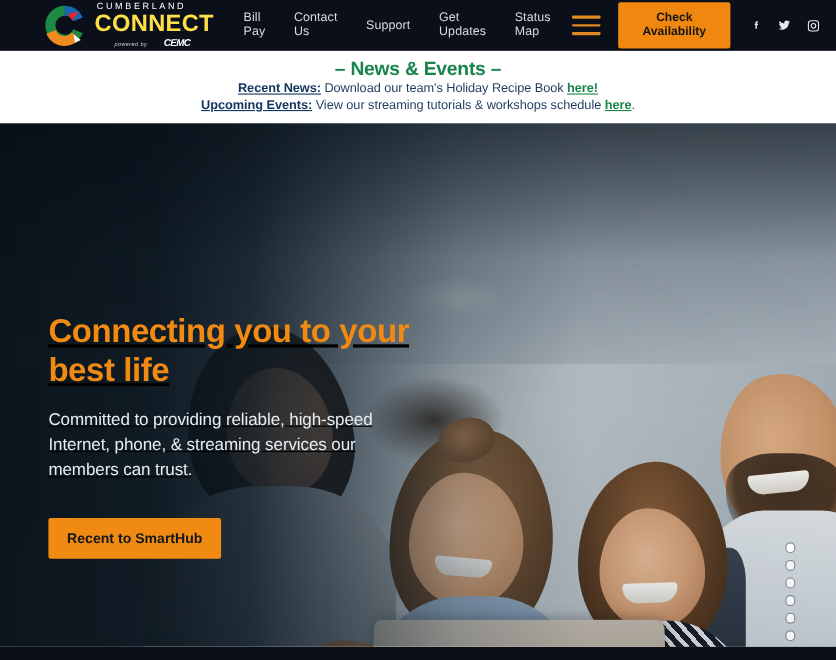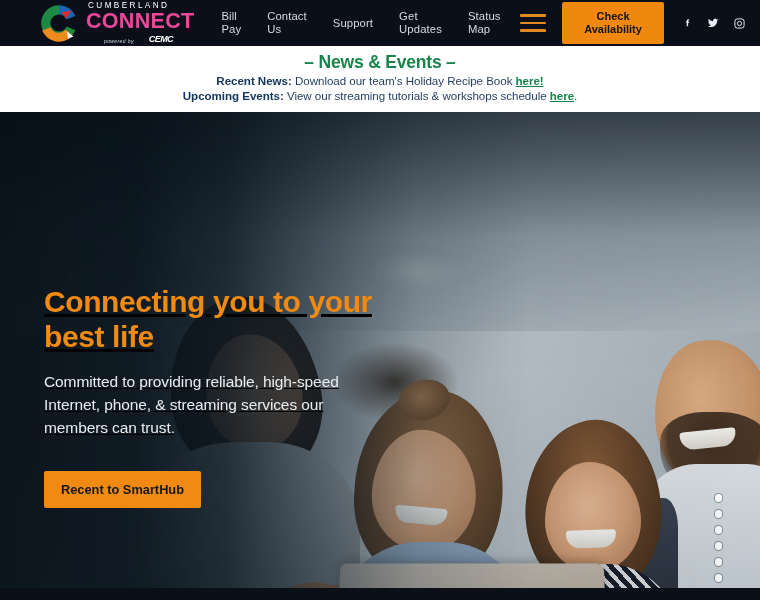--- a/index.html
+++ b/index.html
@@ -21,21 +21,21 @@
   }
 
   .logo { display:flex; align-items:center; gap:6px; flex:0 0 auto; }
   .logo-mark { width:42px; height:42px; position:relative; flex:0 0 auto; }
   .logo-text { display:flex; flex-direction:column; line-height:1; }
   .logo-top {
     color:#ffffff; font-size:8.2px; letter-spacing:2.4px;
     font-weight:400; padding-left:2px;
   }
   .logo-main {
-    color:#ec4899; font-size:21.5px; font-weight:700;
+    color:#fde047; font-size:21.5px; font-weight:700;
     letter-spacing:0.3px; margin-top:1px;
   }
   .logo-sub {
     display:flex; align-items:flex-end; gap:15px; margin-top:2px;
     padding-left:18px;
   }
   .logo-sub-a { color:#cfd6de; font-size:5px; letter-spacing:.4px; font-style:italic; }
   .logo-sub-b {
     color:#ffffff; font-size:9px; font-weight:700; font-style:italic;
     letter-spacing:-0.6px;
@@ -75,21 +75,21 @@
     position:relative; z-index:30;
   }
   .news-title {
     color:#17854b; font-size:17.5px; font-weight:700;
     letter-spacing:-.2px; line-height:22px;
   }
   .news-line {
     font-size:11.6px; color:#1f3a5f; line-height:15px;
     letter-spacing:-.05px;
   }
-  .news-label { font-weight:700; color:#12355e; }
+  .news-label { font-weight:700; color:#12355e;text-decoration:underline; }
   .news-link {
     color:#17854b; text-decoration:underline; font-weight:700; cursor:pointer;
   }
 
   
   .hero {
     position:relative; height:476px; overflow:hidden;
     background:#0c1620;
   }
   .hero-photo { position:absolute; inset:0; }

